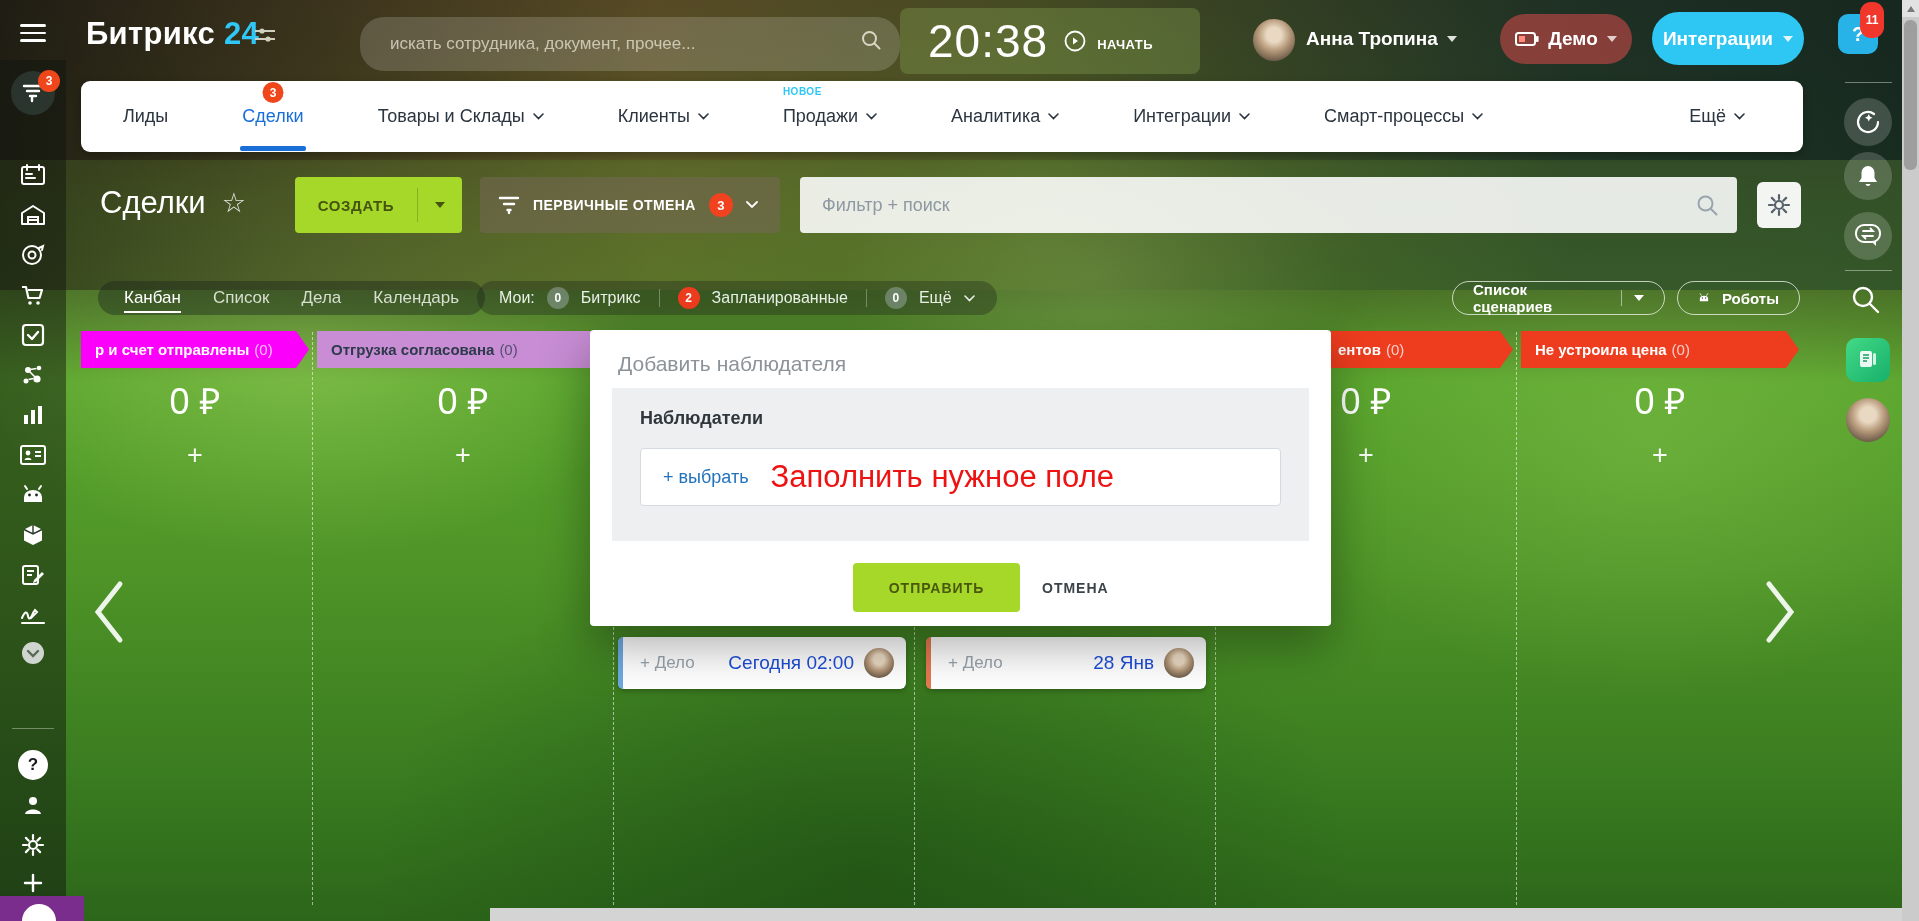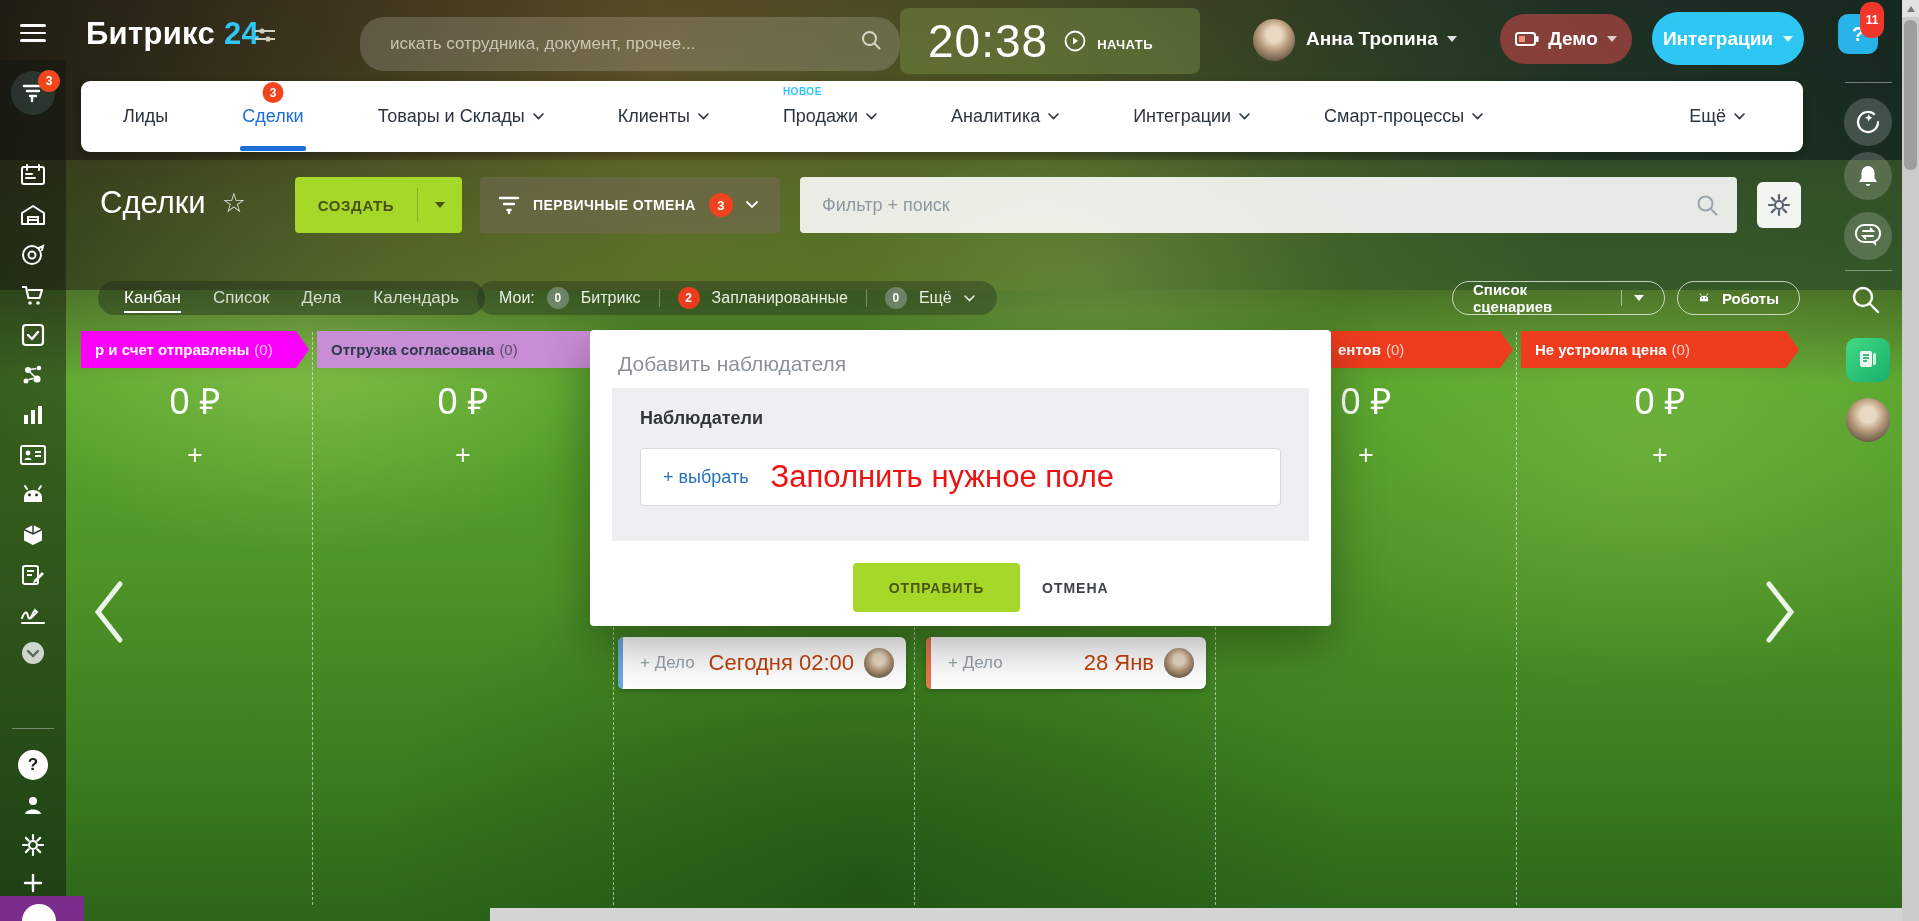--- a/index.html
+++ b/index.html
@@ -126,21 +126,21 @@
   .c5 { left:1220px; width:293px; background:#ee3c1e; color:#fff; padding-left:118px; }
   .c6 { left:1521px; width:278px; background:#ee3c1e; color:#fff; }
   .kcol-sum { top:376px; width:200px; text-align:center; color:#fff; font-size:36px; font-weight:300; }
   .kcol-plus { top:440px; width:200px; text-align:center; color:rgba(255,255,255,.95); font-size:27px; font-weight:300; cursor:pointer; }
   .kdash { top:332px; height:573px; width:0; border-left:1px dashed rgba(255,255,255,.55); }
   .kchev { top:580px; color:rgba(255,255,255,.9); cursor:pointer; }
   .kcard { top:637px; height:52px; background:#fff; border-radius:6px; box-shadow:0 2px 5px rgba(0,0,0,.25);
     display:flex; align-items:center; }
   .kcard .accent { position:absolute; left:0; top:0; bottom:0; width:5px; border-radius:6px 0 0 6px; }
   .kcard .act { margin-left:22px; color:#98a3ac; font-size:17px; cursor:pointer; }
-  .kcard .date { margin-left:auto; color:#c2410c; font-size:22px; }
+  .kcard .date { margin-left:auto; color:#1d4ed8; font-size:19px; }
   .kcard .cavatar { width:30px; height:30px; border-radius:50%; margin:0 12px 0 10px;
     background:radial-gradient(circle at 50% 38%, #e9d9c2 22%, #b59879 48%, #6b5b49 78%, #52483c); }
 
   
   .modal { left:590px; top:330px; width:741px; height:296px; background:#fff; border-radius:4px;
     box-shadow:0 18px 50px rgba(0,0,0,.35); }
   .modal-title { position:absolute; left:28px; top:22px; font-size:21px; color:#8b9399; }
   .modal-panel { position:absolute; left:22px; top:58px; width:697px; height:153px; background:#edeff1; }
   .modal-field-label { position:absolute; left:28px; top:20px; font-size:18px; font-weight:bold; color:#2f363c; }
   .modal-input { position:absolute; left:28px; top:60px; width:641px; height:58px; background:#fff; border:1px solid #d5dae0;

